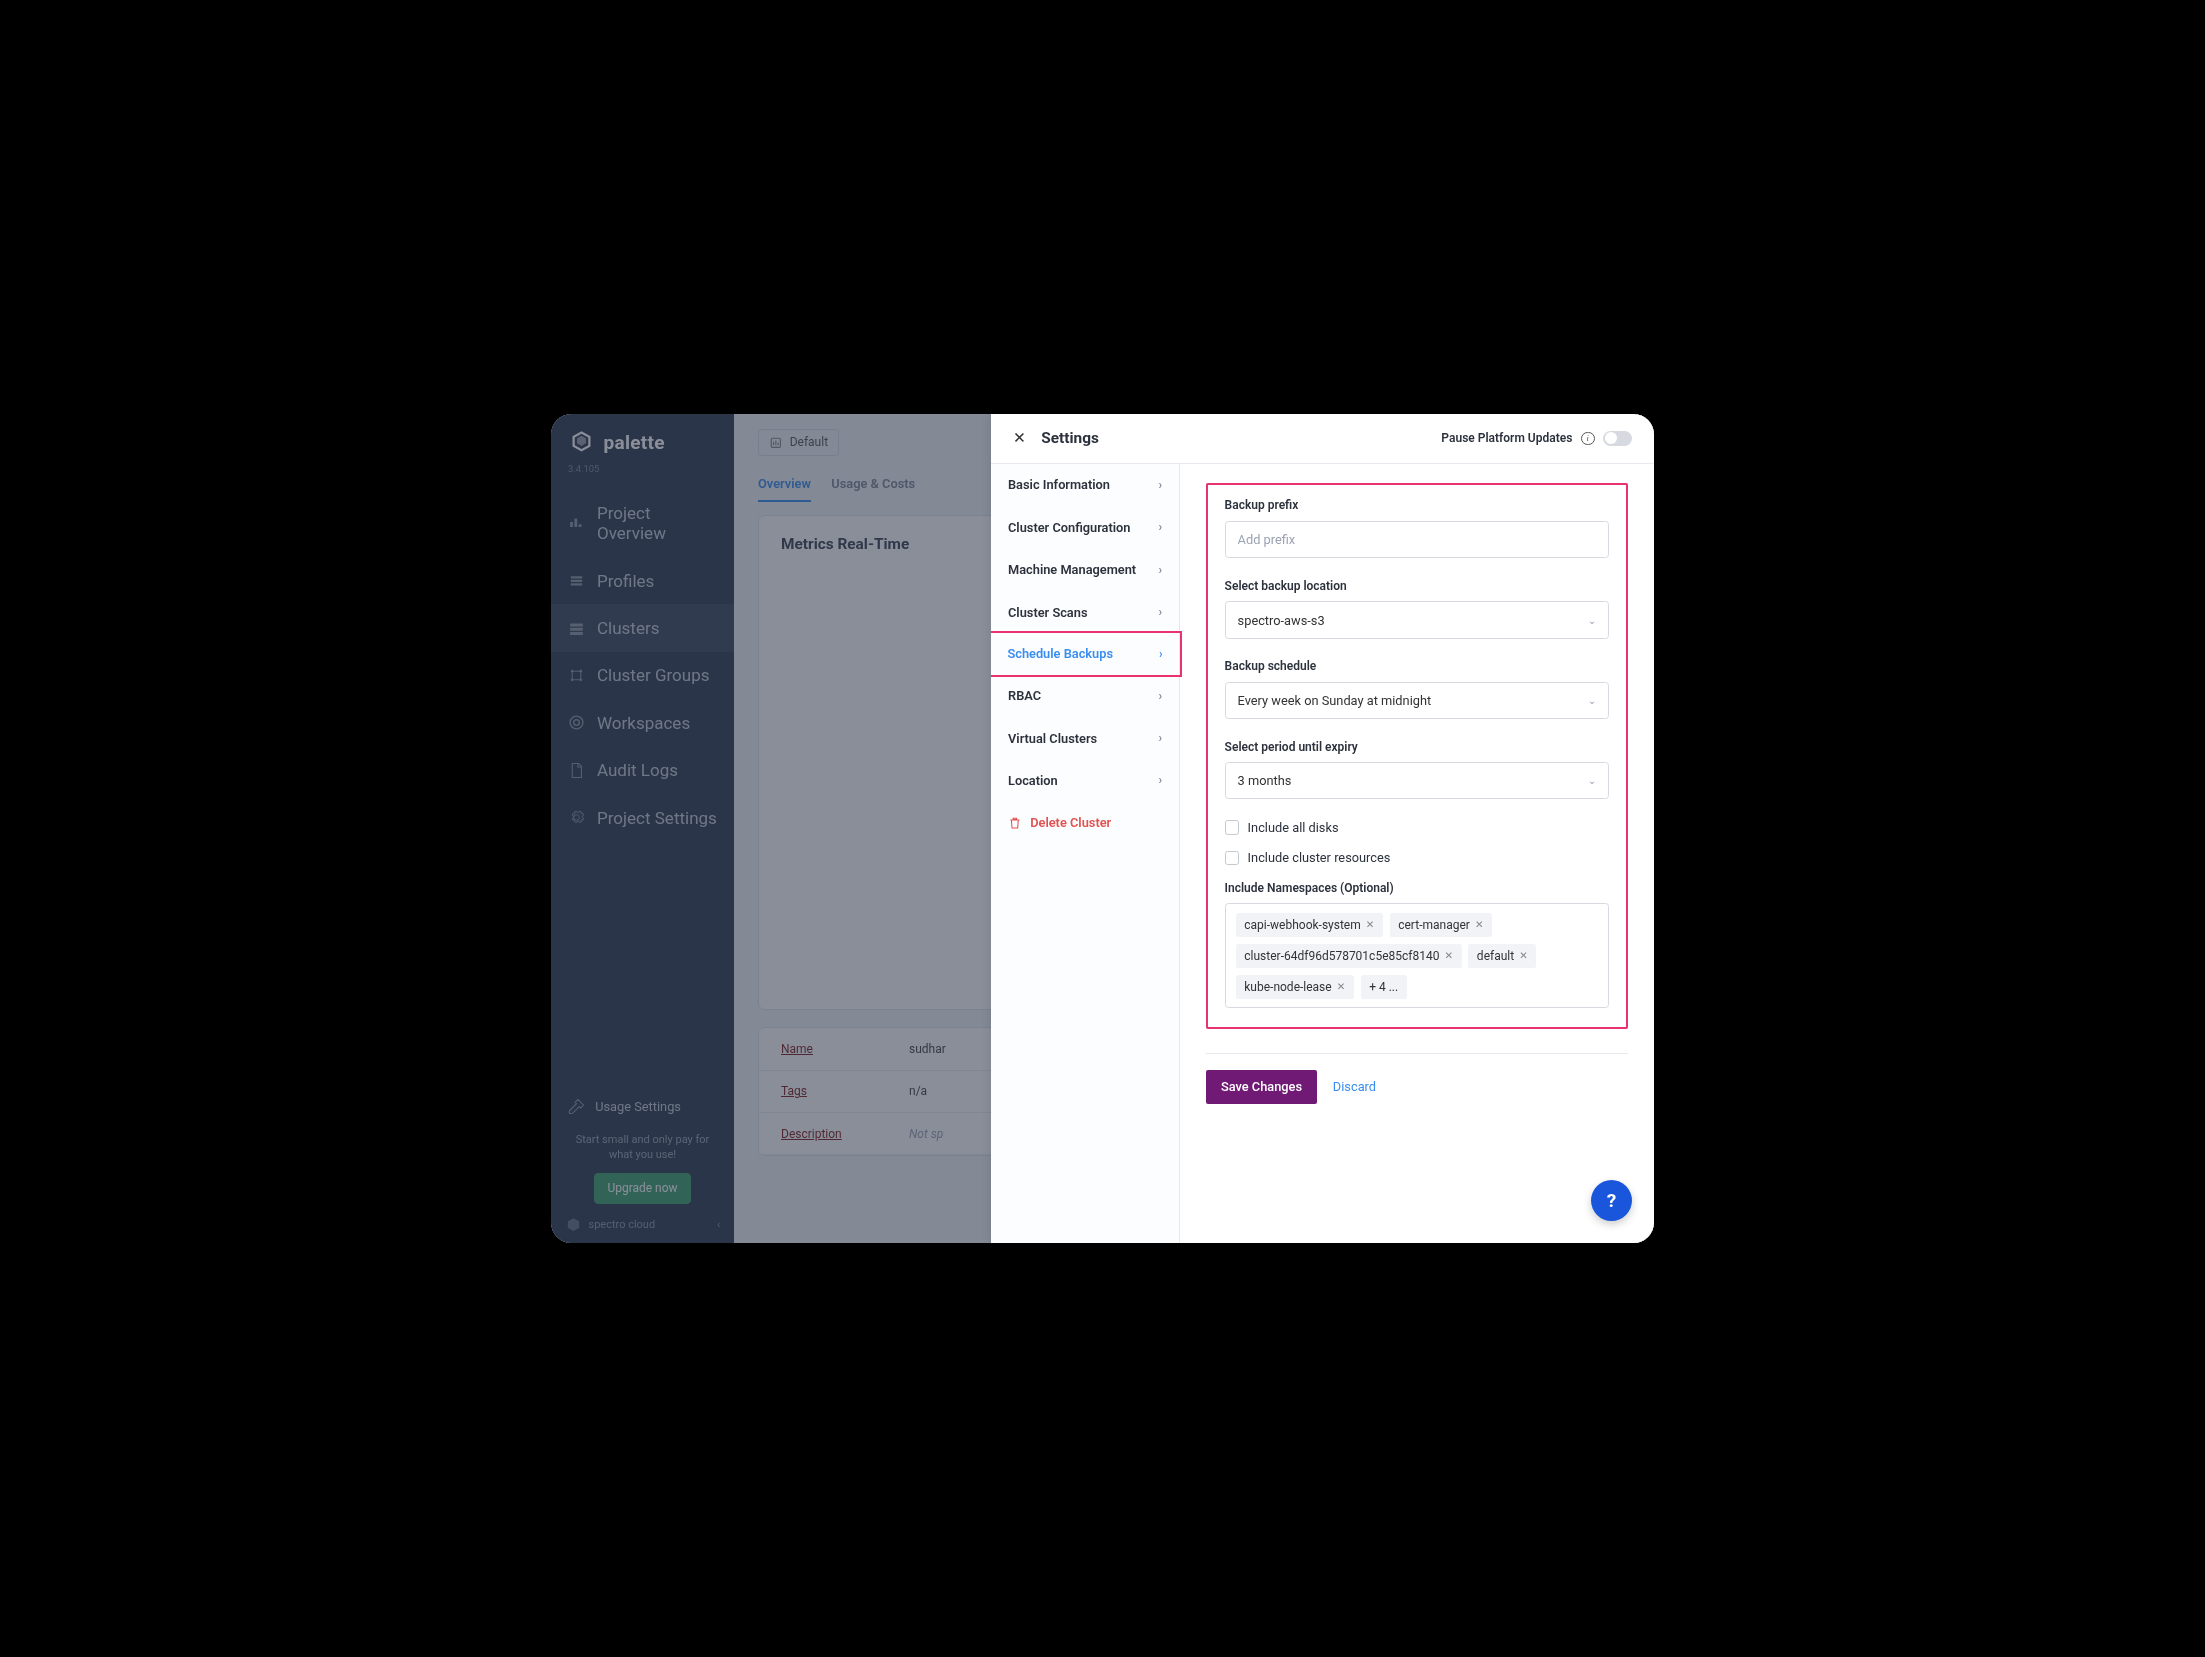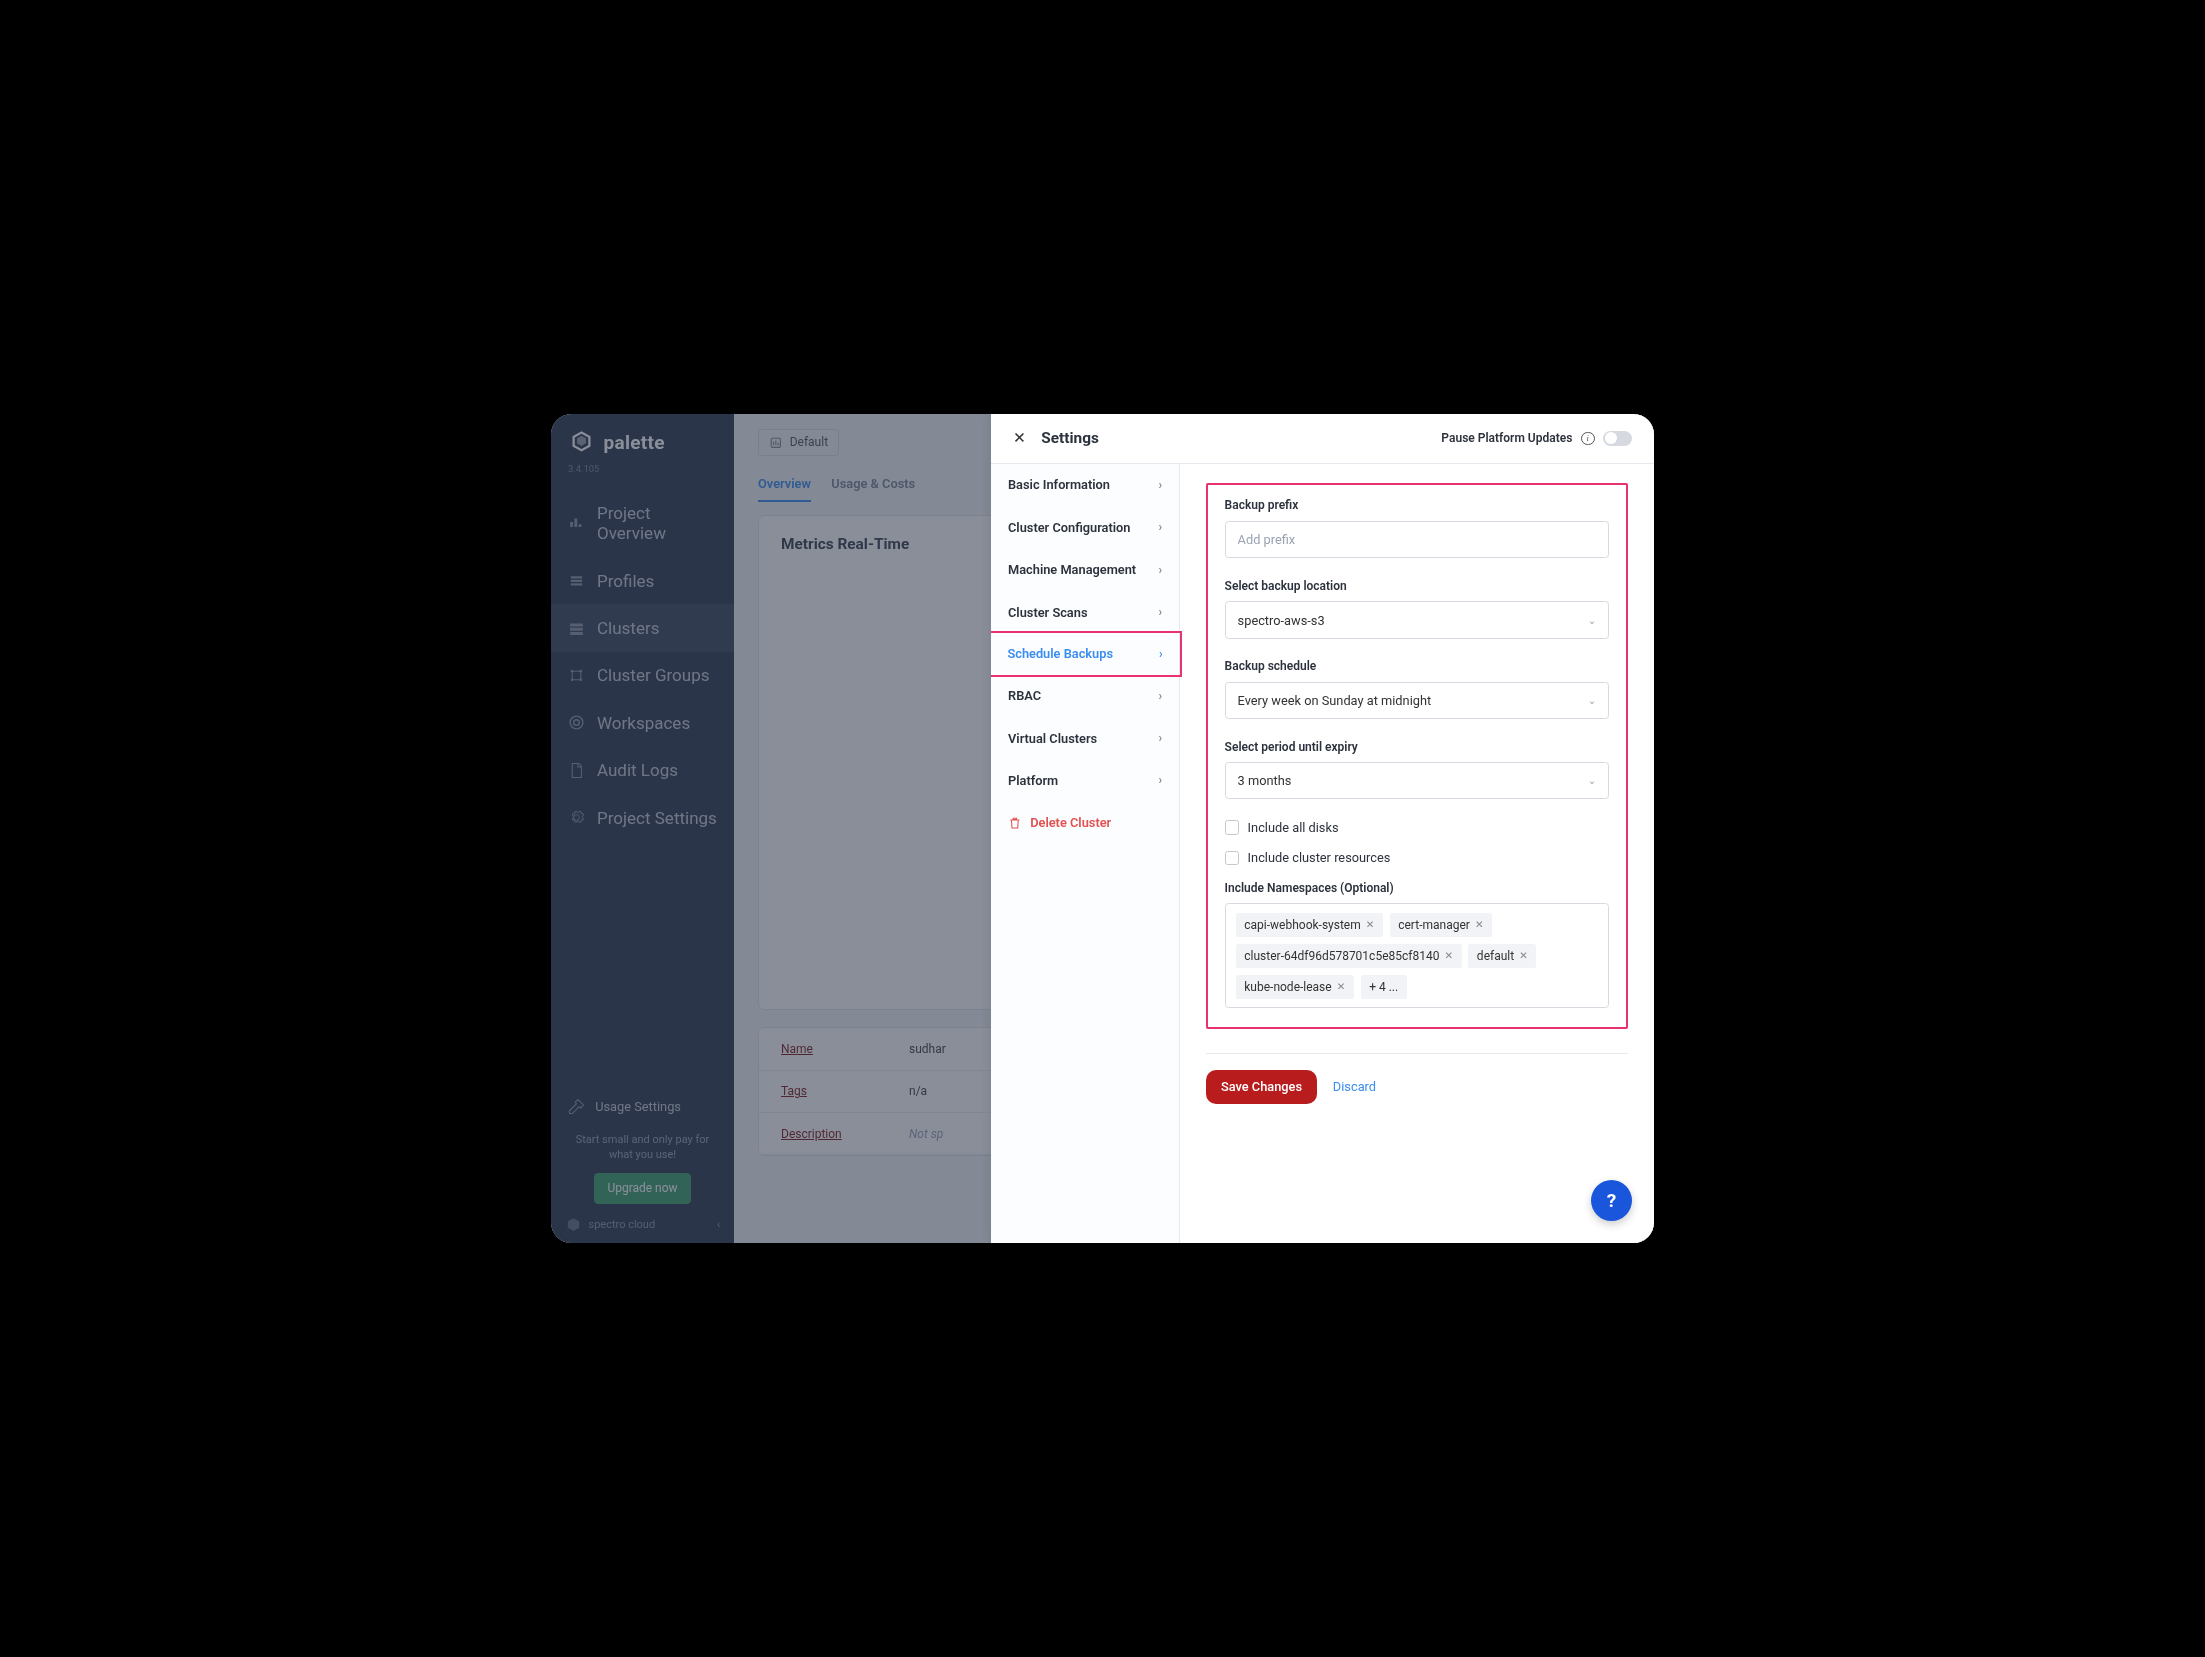--- a/index.html
+++ b/index.html
@@ -69,21 +69,21 @@
   .check-row { display:flex; align-items:center; gap:8.5px; margin-bottom:15.4px; cursor:pointer; }
   .checkbox { width:14.5px; height:14.5px; border:1.3px solid #c3c9d2; border-radius:2.6px; }
   .check-label { font-size:12.8px; color:#2c323d; }
   .chips-box { border:0.9px solid #d6dae0; border-radius:3.4px; padding:8.5px 10.2px; display:flex; flex-wrap:wrap; gap:6.8px; }
   .chip { background:#f1f3f6; border-radius:2.6px; padding:5.1px 8.5px; font-size:12px; color:#333; display:flex; align-items:center; gap:5.1px; cursor:pointer; }
   .chip .x { color:#888; font-size:10.2px; }
   .more-chip { background:#f1f3f6; border-radius:2.6px; padding:5.1px 8.5px; font-size:12px; color:#333; cursor:pointer; }
   
   .divider { border:none; border-top:0.9px solid #e6e9ed; margin:24px 0 15.4px; }
   .actions { display:flex; align-items:center; gap:15.4px; }
-  .btn-primary { background:#b91c1c; color:#fff; border:none; border-radius:10px; padding:9.4px 15.4px; font-size:12.8px; font-weight:500; cursor:pointer;text-align:right; }
+  .btn-primary { background:#701a75; color:#fff; border:none; border-radius:2px; padding:9.4px 15.4px; font-size:12.8px; font-weight:500; cursor:pointer;text-align:right; }
   .btn-link { background:none; border:none; color:#3a8df0; font-size:12.8px; cursor:pointer; }
   
   .help-fab { position:absolute; right:22px; bottom:22px; width:41px; height:41px; border-radius:50%; background:#1a56db; color:#fff; display:flex; align-items:center; justify-content:center; font-size:19px; font-weight:700; z-index:20; cursor:pointer; box-shadow:0 3.4px 8.5px rgba(0,0,0,0.2); }
 </style>
 </head>
 <body>
 
 <div class="frame">
   <div class="overlay"></div>
 
@@ -231,21 +231,21 @@
           </div>
         <div class="menu-item">
             <span>RBAC</span>
             <span class="chev-r">›</span>
           </div>
         <div class="menu-item">
             <span>Virtual Clusters</span>
             <span class="chev-r">›</span>
           </div>
         <div class="menu-item">
-            <span>Platform</span>
+            <span>Location</span>
             <span class="chev-r">›</span>
           </div>
         <div class="delete">
           <svg width="13.7" height="13.7" viewBox="0 0 24 24">
               <path d="M6 7h12l-1 14H7L6 7zm3-3h6v2H9V4zM4 7h16" fill="none" stroke="#e25050" stroke-width="1.8"></path>
             </svg>
           <span>Delete Cluster</span>
         </div>
       </div>
       <div class="form">

